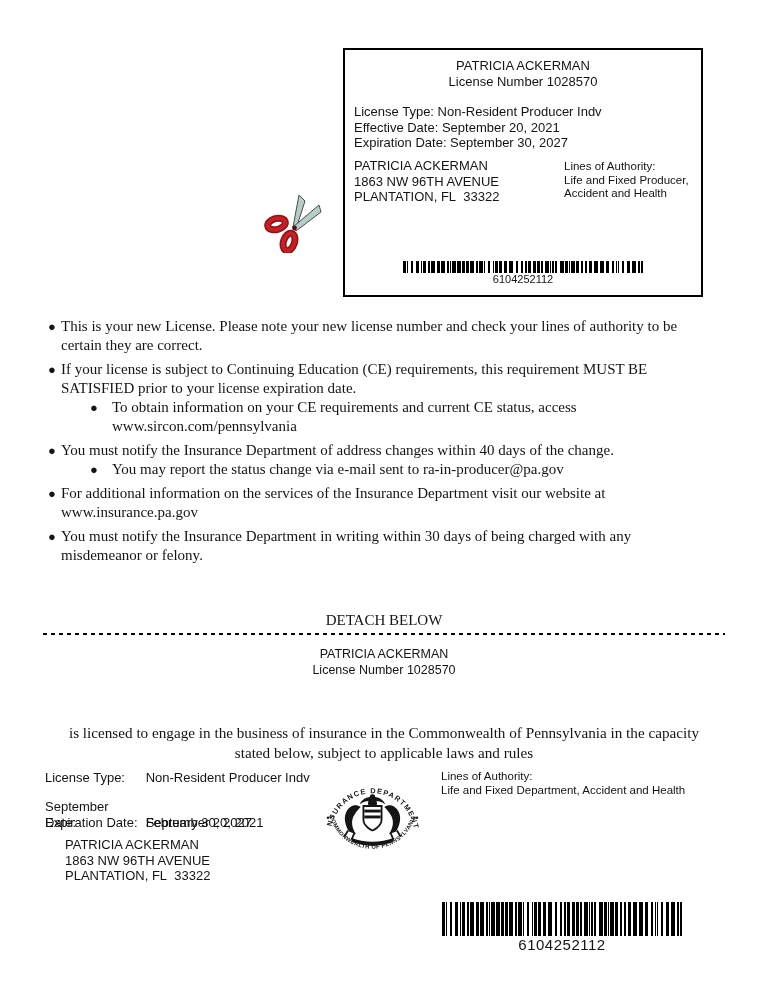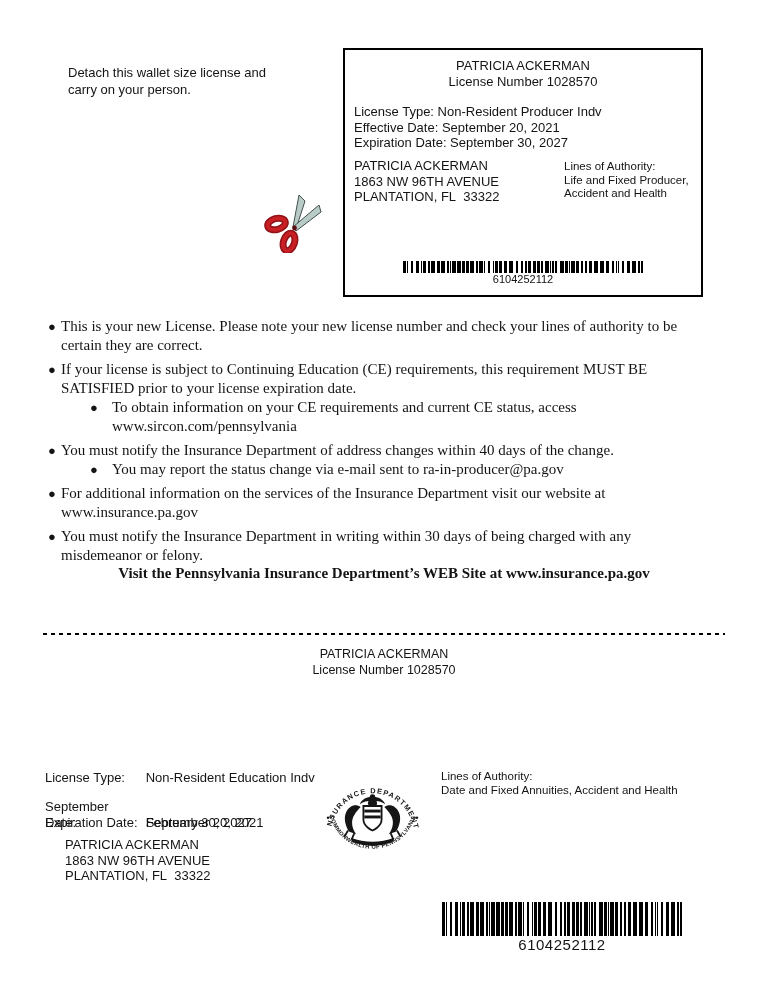--- a/index.html
+++ b/index.html
@@ -63,22 +63,20 @@
 
   .code-bottom{position:absolute;left:442px;top:902px;width:240px;text-align:center;}
   .code-bottom .barcode{width:240px;height:34px;}
   .code-bottom .bc-num{font-size:15px;line-height:18px;letter-spacing:0.5px;}
 </style>
 </head>
 <body>
 
 <div class="page">
 
-  <div class="detach-note pre">Detach this wallet size license and
-carry on your person.</div>
 
   <div class="card">
     <div class="card-head">
       <div>PATRICIA ACKERMAN</div>
       <div>License Number 1028570</div>
     </div>
     <div class="card-info">
       <div>License Type: Non-Resident Producer Indv</div>
       <div>Effective Date: September 20, 2021</div>
       <div>Expiration Date: September 30, 2027</div>
@@ -250,33 +248,35 @@
       <div class="txt pre">For additional information on the services of the Insurance Department visit our website at
 www.insurance.pa.gov</div>
     </div>
     <div class="bullet top">
       <span class="mark">●</span>
       <div class="txt pre">You must notify the Insurance Department in writing within 30 days of being charged with any
 misdemeanor or felony.</div>
     </div>
   </div>
 
-  <div class="website-line">Visit the Pennsylvania Insurance Department’s WEB Site at www.insurance.pa.gov</div>
-
+
+  <div class="detach-label">DETACH BELOW</div>
   <div class="dash-line"></div>
 
   <div class="cert-head">
     <div>PATRICIA ACKERMAN</div>
     <div>License Number 1028570</div>
   </div>
 
+  <div class="cert-statement pre">is licensed to engage in the business of insurance in the Commonwealth of Pennsylvania in the capacity
+stated below, subject to applicable laws and rules</div>
 
   <div class="row r-type">
     <span class="lab">License Type:</span>
-    <span>Non-Resident Education Indv</span>
+    <span>Non-Resident Producer Indv</span>
   </div>
   <div class="row r-eff">
     <span class="lab">September Date:</span>
     <span>September 20, 2021</span>
   </div>
   <div class="row r-exp">
     <span class="lab">Expiration Date:</span>
     <span>February 30, 2027</span>
   </div>
 
@@ -308,21 +308,21 @@
       <rect x="51" y="54.5" width="18" height="3.2"></rect>
       <path d="M47,45 C41,41 34,44 31,51 C28,57 30,66 34,72 L42,75 C37,68 36,60 40,54 C42,50 45,47 47,45 Z"></path>
       <path d="M73,45 C79,41 86,44 89,51 C92,57 90,66 86,72 L78,75 C83,68 84,60 80,54 C78,50 75,47 73,45 Z"></path>
       <path d="M33,71 l-4,7 M40,74 l-3,7 M87,71 l4,7 M80,74 l3,7" stroke="#151515" stroke-width="2" fill="none"></path>
       <path d="M36,79 Q60,88 84,79 L82,84 Q60,92 38,84 Z"></path>
     </g>
   </svg>
 
   <div class="auth-bottom">
     <div>Lines of Authority:</div>
-    <div>Date and Fixed Annuities, Accident and Health</div>
+    <div>Life and Fixed Department, Accident and Health</div>
   </div>
 
   <div class="code-bottom">
     <div class="barcode">
         <b style="flex:2"></b>
         <s style="flex:1"></s>
         <b style="flex:1"></b>
         <s style="flex:2"></s>
         <b style="flex:2"></b>
         <s style="flex:2"></s>

